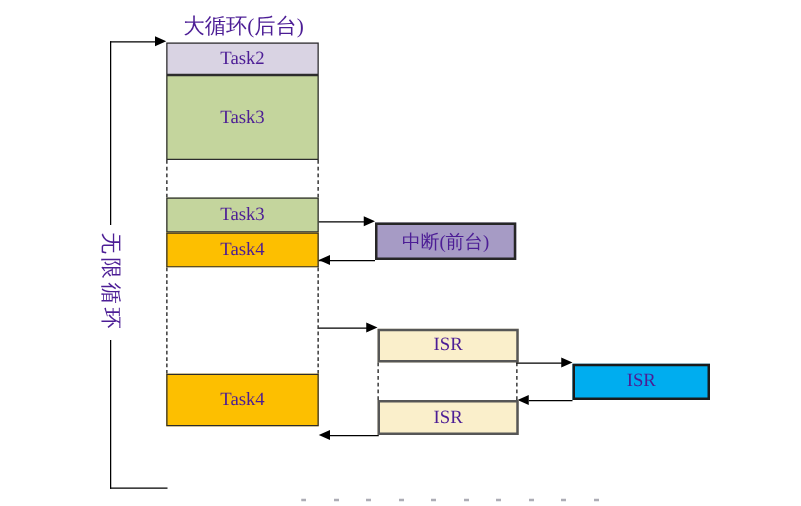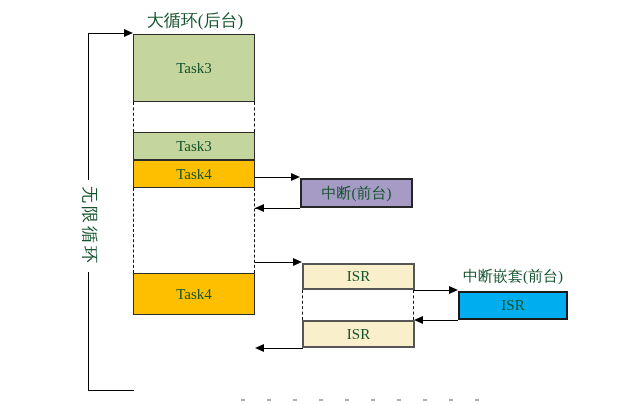--- a/index.html
+++ b/index.html
@@ -1,18 +1,18 @@
 <!DOCTYPE html>
 <html><head>
 <meta charset="utf-8">
 <style>
   html,body{margin:0;padding:0;background:#fff;}
   #canvas{
     position:relative;width:641px;height:405px;background:#ffffff;overflow:hidden;
-    font-family:"Liberation Serif","DejaVu Serif",serif;color:#14532d;
+    font-family:"Liberation Serif","DejaVu Serif",serif;color:#4c1d95;
   }
   
   .hline{position:absolute;height:1px;background:#000;}
   .vline{position:absolute;width:1px;background:#000;}
   .dashv{position:absolute;width:1px;border-left:1px dashed #111;}
   
   .arr-r{position:absolute;width:0;height:0;border-top:4px solid transparent;border-bottom:4px solid transparent;border-left:9px solid #000;}
   .arr-l{position:absolute;width:0;height:0;border-top:4px solid transparent;border-bottom:4px solid transparent;border-right:9px solid #000;}
   
   .title{position:absolute;font-size:17px;text-align:center;white-space:nowrap;}
@@ -48,41 +48,41 @@
 
   <div class="title" style="left:134px;top:9px;width:122px;">大循环(后台)</div>
 
   <div class="vline" style="left:88px;top:33px;height:358px;"></div>
   <div class="hline" style="left:88px;top:33px;width:38px;"></div>
   <div class="arr-r" style="left:124px;top:29px;"></div>
   <div class="hline" style="left:88px;top:390px;width:46px;"></div>
   <div id="loop-label">无限循环</div>
 
   <div id="stack">
+    <div class="seg h-task2" style="background: rgb(217, 211, 227);">Task2</div>
     <div class="seg h-task3" style="background: rgb(196, 213, 157);">Task3</div>
     <div class="seg gap h-gap1"></div>
     <div class="seg h-task3b" style="background: rgb(196, 213, 157);">Task3</div>
     <div class="seg h-task4a" style="background: rgb(253, 191, 0);">Task4</div>
     <div class="seg gap h-gap2"></div>
     <div class="seg h-task4b" style="background: rgb(253, 191, 0);">Task4</div>
   </div>
 
   <div class="sidebox" id="interrupt-box" style="background: rgb(166, 155, 197);">中断(前台)</div>
 
   <div class="hline" style="left:255px;top:177px;width:38px;"></div>
   <div class="arr-r" style="left:291px;top:173px;"></div>
   <div class="hline" style="left:255px;top:208px;width:45px;"></div>
   <div class="arr-l" style="left:255px;top:204px;"></div>
 
   <div class="sidebox" id="isr1" style="background: rgb(250, 239, 203);">ISR</div>
 
   <div class="hline" style="left:255px;top:262px;width:40px;"></div>
   <div class="arr-r" style="left:293px;top:258px;"></div>
 
-  <div class="title" style="left:440px;top:267px;width:146px;font-size:15px;">中断嵌套(前台)</div>
   <div class="sidebox" id="nested-isr" style="background: rgb(0, 173, 239);">ISR</div>
 
   <div class="hline" style="left:413px;top:290px;width:37px;"></div>
   <div class="arr-r" style="left:449px;top:286px;"></div>
   <div class="hline" style="left:423px;top:320px;width:35px;"></div>
   <div class="arr-l" style="left:414px;top:316px;"></div>
 
   <div class="dashv" style="left:302px;top:290px;height:30px;"></div>
   <div class="dashv" style="left:413px;top:290px;height:30px;"></div>
 

